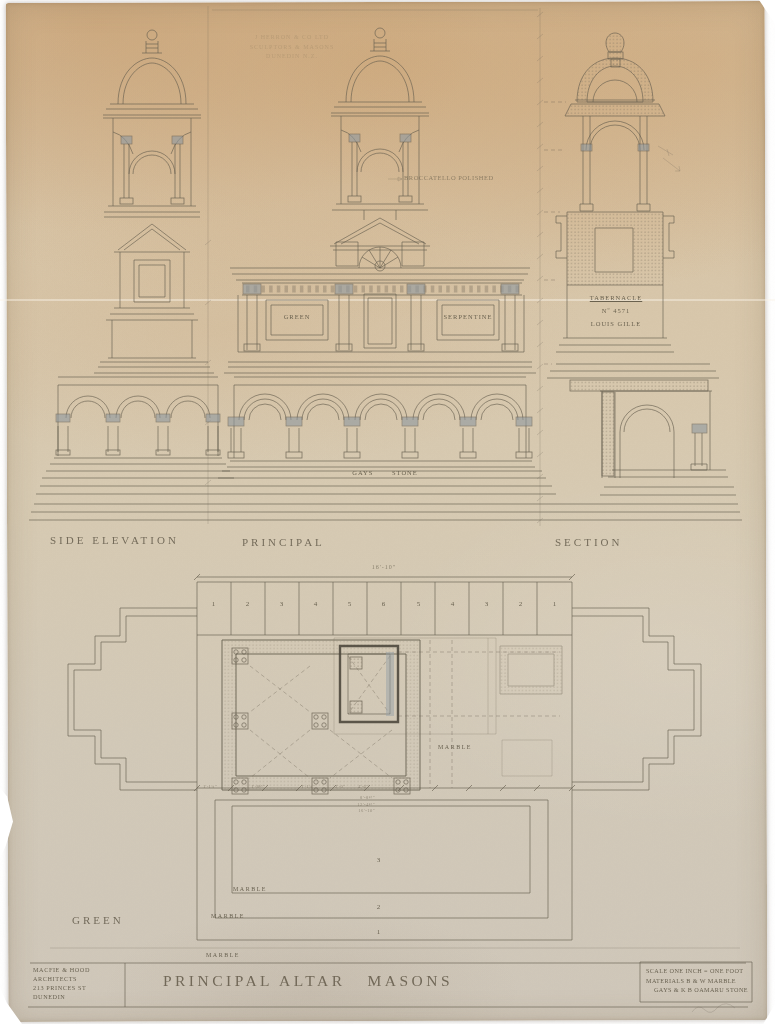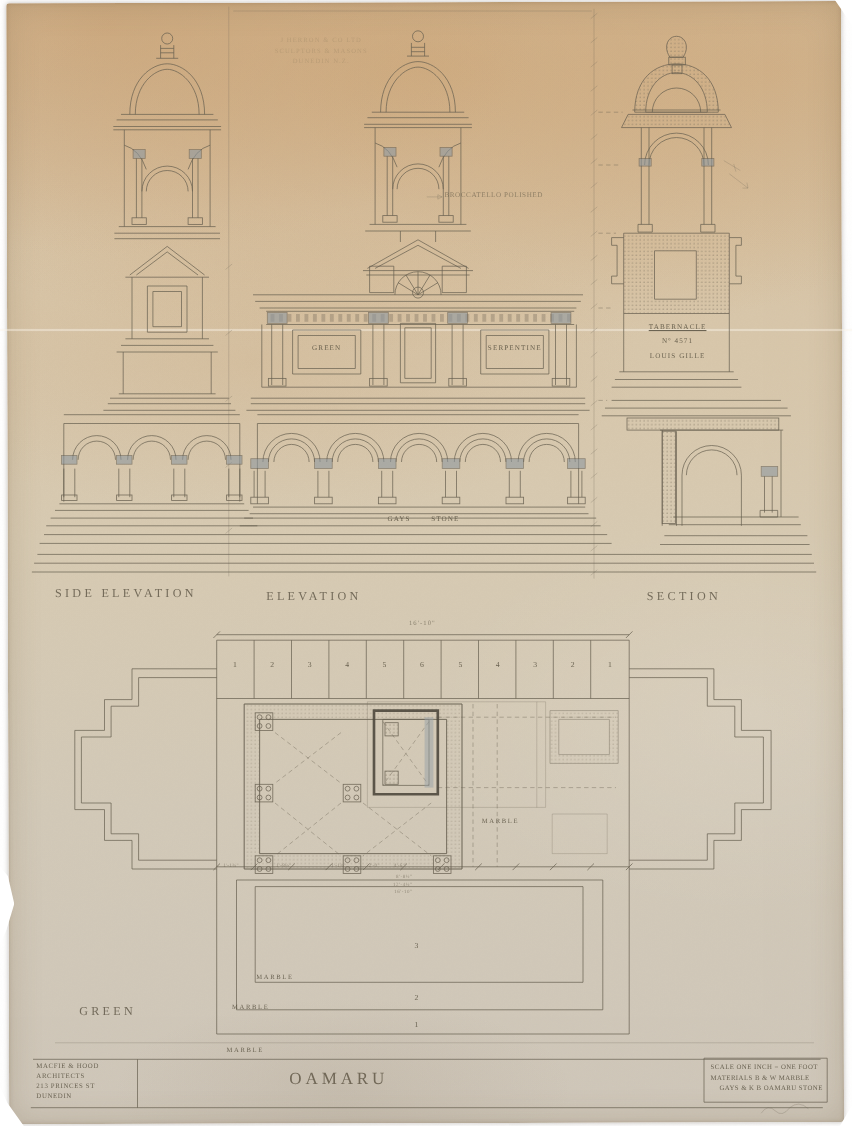--- a/index.html
+++ b/index.html
@@ -281,22 +281,22 @@
   <span class="lbl lblz ctr" style="left:266px;top:313px;width:62px;font-size:6.5px;">GREEN</span>
   <span class="lbl lblz ctr" style="left:437px;top:313px;width:62px;font-size:6.5px;">SERPENTINE</span>
   <div class="lbl lblz ctr" style="left:575px;top:291px;width:82px;font-size:6.5px;line-height:13px;">
     <div style="text-decoration:underline;">TABERNACLE</div>
     <div>Nº 4571</div>
     <div>LOUIS GILLE</div>
   </div>
   <span class="lbl lblz ctr" style="left:330px;top:469px;width:110px;font-size:6.5px;word-spacing:16px;">GAYS STONE</span>
 
   <span class="lbl lblz viewlbl" style="left:50px;top:534px;">SIDE ELEVATION</span>
-  <span class="lbl lblz viewlbl" style="left:242px;top:536px;">ELEVATION</span>
-  <span class="lbl lblz viewlbl" style="left:588px;top:536px;">SECTION</span>
+  <span class="lbl lblz viewlbl" style="left:242px;top:536px;">PRINCIPAL</span>
+  <span class="lbl lblz viewlbl" style="left:555px;top:536px;">SECTION</span>
   <span class="lbl lblz viewlbl" style="left:72px;top:914px;">GREEN</span>
 
   <span class="lbl lblz ctr" style="left:352px;top:564px;width:64px;font-size:6px;opacity:.6;">16'-10"</span>
   <span class="lbl lblz ctr" style="left:204px;top:600px;width:20px;font-size:7px;">1</span>
   <span class="lbl lblz ctr" style="left:238px;top:600px;width:20px;font-size:7px;">2</span>
   <span class="lbl lblz ctr" style="left:272px;top:600px;width:20px;font-size:7px;">3</span>
   <span class="lbl lblz ctr" style="left:306px;top:600px;width:20px;font-size:7px;">4</span>
   <span class="lbl lblz ctr" style="left:340px;top:600px;width:20px;font-size:7px;">5</span>
   <span class="lbl lblz ctr" style="left:374px;top:600px;width:20px;font-size:7px;">6</span>
   <span class="lbl lblz ctr" style="left:409px;top:600px;width:20px;font-size:7px;">5</span>
@@ -325,21 +325,22 @@
     <div>16'-10"</div>
   </div>
 
   <div class="lbl lblz" style="left:33px;top:966px;font-size:6.2px;line-height:1.45;letter-spacing:.6px;">
     <div>MACFIE &amp; HOOD</div>
     <div>ARCHITECTS</div>
     <div>213 PRINCES ST</div>
     <div>DUNEDIN</div>
   </div>
   <div class="lbl lblz" style="left:128px;top:972px;width:360px;display:flex;justify-content:center;gap:22px;font-size:15.5px;letter-spacing:3.5px;opacity:.8;color:#5c5342;">
-    <span>OAMARU</span>
+    <span>PRINCIPAL ALTAR</span>
+    <span>MASONS</span>
   </div>
   <div class="lbl lblz" style="left:646px;top:966px;font-size:6.2px;line-height:1.55;letter-spacing:.4px;">
     <div>SCALE ONE INCH = ONE FOOT</div>
     <div>MATERIALS B &amp; W MARBLE</div>
     <div style="padding-left:8px;">GAYS &amp; K B OAMARU STONE</div>
   </div>
 
   <div class="tear" style="left:0;top:788px;width:13px;height:70px;clip-path:polygon(0 0,55% 12%,100% 48%,45% 82%,0 100%);"></div>
   <div class="tear" style="left:0;top:988px;width:22px;height:36px;clip-path:polygon(0 0,30% 40%,100% 100%,0 100%);"></div>
   <div class="tear" style="right:0;top:0;width:16px;height:26px;clip-path:polygon(100% 0,0 0,100% 90%);"></div>

